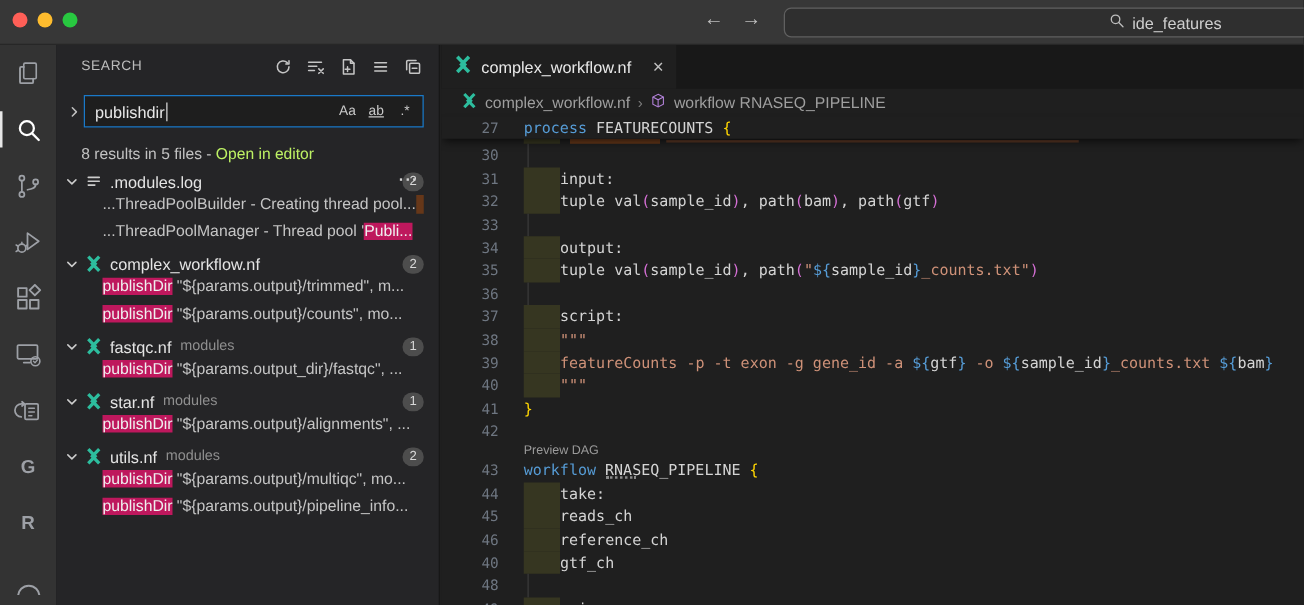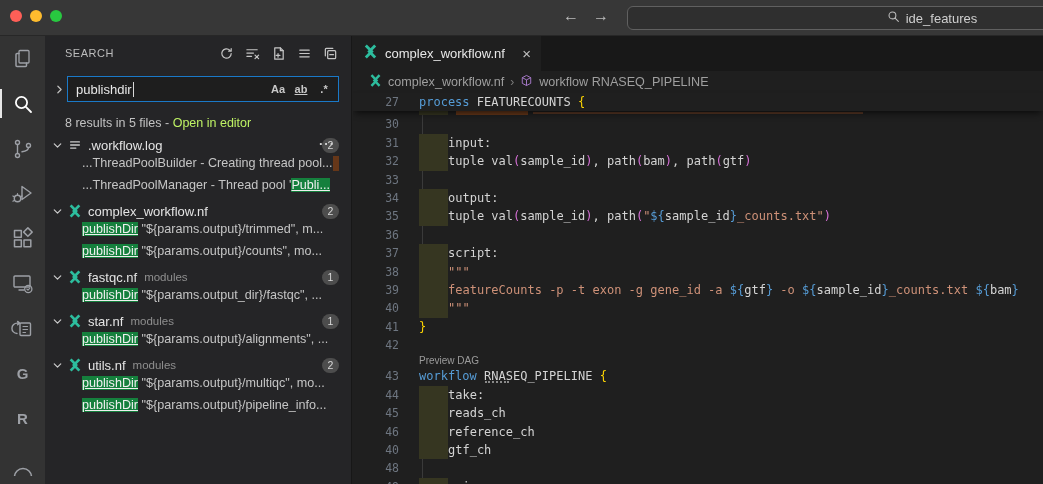--- a/index.html
+++ b/index.html
@@ -30,39 +30,39 @@
   .sb-tools { margin-left:auto; display:flex; gap:9px; color:#c5c5c5; }
   .sb-tools .tool { width:17px; height:17px; display:flex; align-items:center; justify-content:center; border-radius:4px; }
   .sb-tools svg { width:15px; height:15px; }
 
   .searchrow { position:relative; margin:6px 12px 0 6px; display:flex; align-items:center; }
   .replace-chevron { width:16px; color:#c0c0c0; display:flex; justify-content:center; }
   .replace-chevron svg { width:13px; height:13px; }
   .searchbox { flex:1; height:26px; background:#1e1e1e; border:1px solid #1a79c8; display:flex; align-items:center; padding:0 4px 0 8px; }
   .query { font-size:13px; color:#e8e8e8; }
   .caret { display:inline-block; width:1px; height:15px; background:#d8d8d8; margin-left:1px; vertical-align:-3px; }
-  .sb-optbtns { margin-left:auto; display:flex; gap:3px;font-weight:bold; }
+  .sb-optbtns { margin-left:auto; display:flex; gap:3px; }
   .optbtn { min-width:20px; height:19px; display:flex; align-items:center; justify-content:center; font-size:11px; color:#c8c8c8; border-radius:3px; padding:0 2px; }
   .optbtn.underlined { text-decoration:underline; }
   .more-dots { position:absolute; right:16px; top:104px; color:#d4d4d4; font-size:13px; font-weight:bold; letter-spacing:1px; line-height:8px; }
 
   .summary { margin:14px 0 4px 20px; font-size:12.5px; color:#c2c2c2; }
   .summary a { color:#bef264; text-decoration:none; }
 
   .tree { margin-top:2px; }
   .filerow { height:22px; display:flex; align-items:center; padding-left:4px; cursor:default; }
   .filerow .chev { width:16px; display:flex; justify-content:center; color:#cccccc; }
   .filerow .chev svg { width:13px; height:13px; }
   .filerow .ficon { width:19px; display:flex; justify-content:center; margin-right:4px; }
   .filerow .ficon svg { width:14px; height:14px; }
   .fname { font-size:13px; color:#e4e4e4; white-space:nowrap; }
   .fdesc { font-size:11.5px; color:#8f8f8f; margin-left:7px; white-space:nowrap; }
   .badge { margin-left:auto; margin-right:12px; background:#4d4d4d; color:#d8d8d8; font-size:10.5px; border-radius:10px; height:15px; min-width:17px; padding:0 5px; display:flex; align-items:center; justify-content:center; }
   .resultrow { height:22px; display:flex; align-items:flex-start; padding-left:37px; font-size:12.6px; color:#c5c5c5; white-space:nowrap; overflow:hidden; cursor:default; }
-  .resultrow .hl { background:#15803d; color:#efefef;text-decoration:underline; }
+  .resultrow .hl { background:#be185d; color:#efefef; }
   .resultrow .mbox { display:inline-block; flex:0 0 6px; width:6px; height:15px; background:#663719; }
   .resultrow .seg { white-space:pre; }
 
   
   .editor { position:absolute; left:353px; top:36px; width:690px; height:448px; background:#1f1f1f; overflow:hidden; }
   .tabstrip { height:35px; background:#181818; display:flex; }
   .tab { width:188px; background:#1f1f1f; display:flex; align-items:center; padding:0 10px; gap:7px; }
   .tab .ficon svg { width:15px; height:15px; }
   .tablabel { font-size:13px; color:#e8e8e8; white-space:nowrap; }
   .tabclose { margin-left:auto; color:#c0c0c0; font-size:15px; line-height:15px; }
@@ -236,21 +236,21 @@
         <span class="chev">
           <svg viewBox="0 0 16 16" fill="none" stroke="currentColor" stroke-width="1.3" stroke-linecap="round" stroke-linejoin="round">
             <path d="M4 6l4 4 4-4" stroke-width="1.5"></path>
           </svg>
         </span>
         <span class="ficon">
           <svg viewBox="0 0 16 16" fill="none" stroke="currentColor" stroke-width="1.3" stroke-linecap="round" stroke-linejoin="round">
             <path d="M3 4.5h10M3 8h10M3 11.5h6" stroke-width="1.5"></path>
           </svg>
         </span>
-        <span class="fname">.workflow.log</span>
+        <span class="fname">.modules.log</span>
         <span class="badge">2</span>
       </div>
       <div class="resultrow">
         <span class="seg">...ThreadPoolBuilder - Creating thread pool...</span>
         <span class="mbox"></span>
       </div>
       <div class="resultrow">
         <span class="seg">...ThreadPoolManager - Thread pool '</span>
         <span class="seg hl">Publi...</span>
       </div>

